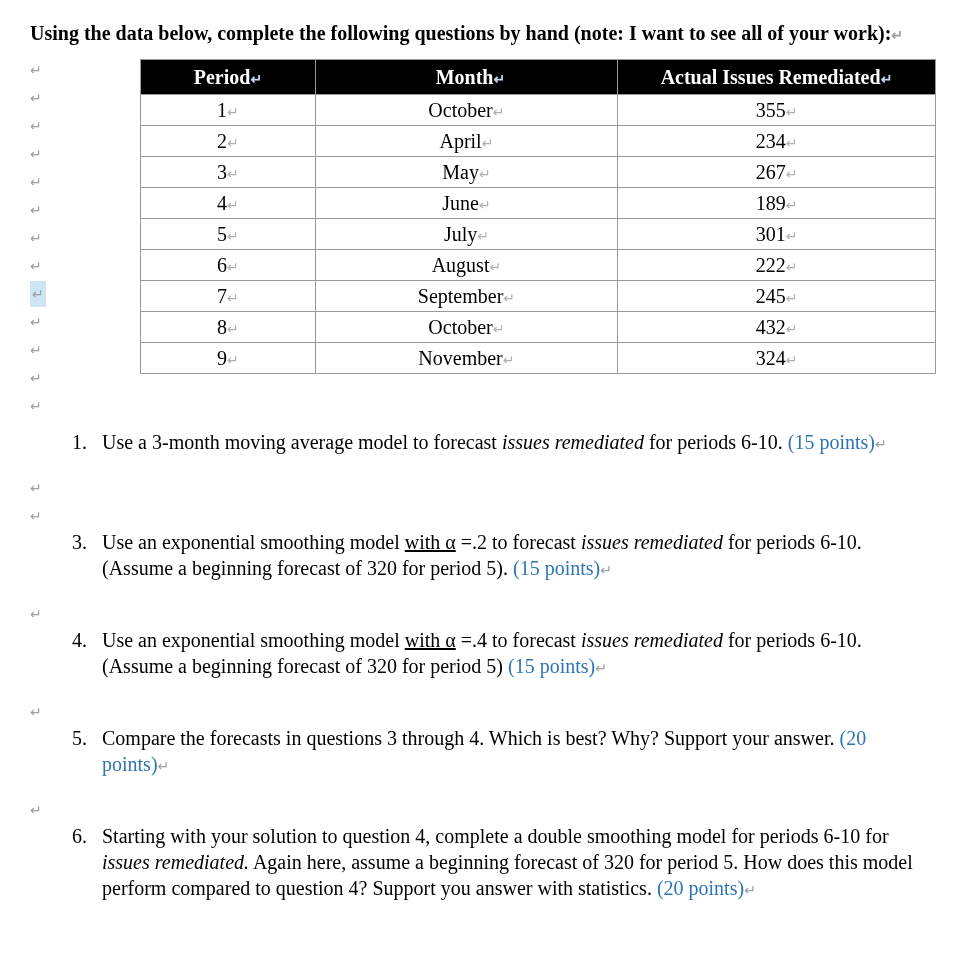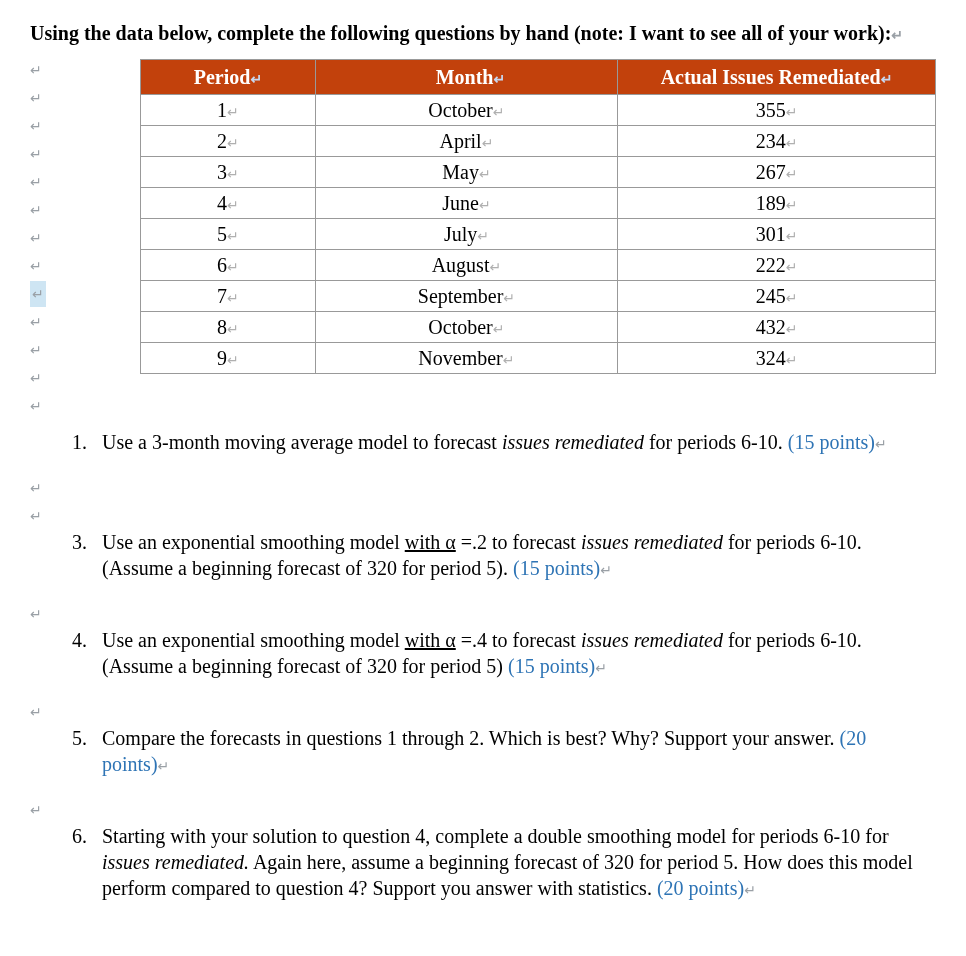--- a/index.html
+++ b/index.html
@@ -35,21 +35,21 @@
     padding: 0 2px;
   }
   .content-wrap {
     position: relative;
   }
   table {
     border-collapse: collapse;
     width: 100%;
   }
   th {
-    background: #c2410c;
+    background: #000000;
     color: #fff;
     font-weight: bold;
     padding: 4px 8px;
     border: 1px solid #999;
     text-align: center;
     font-size: 20px;
   }
   td {
     border: 1px solid #999;
     padding: 2px 8px;
@@ -185,21 +185,21 @@
 
 <ol start="4">
   <li>
     <span>Use an exponential smoothing model </span><span class="underline">with  α</span><span> =.4 to forecast </span><span class="italic">issues remediated</span><span> for periods 6-10.  (Assume a beginning forecast of 320 for period 5) </span><span class="points">(15 points)</span><span class="pilcrow">↵</span>
   </li>
 </ol>
 <div class="mark-cell"><span class="para-mark">↵</span></div>
 
 <ol start="5">
   <li>
-    <span>Compare the forecasts in questions 1 through 2.  Which is best?  Why?  Support your answer. </span><span class="points">(20 points)</span><span class="pilcrow">↵</span>
+    <span>Compare the forecasts in questions 3 through 4.  Which is best?  Why?  Support your answer. </span><span class="points">(20 points)</span><span class="pilcrow">↵</span>
   </li>
 </ol>
 <div class="mark-cell"><span class="para-mark">↵</span></div>
 
 <ol start="6">
   <li>
     <span>Starting with your solution to question 4, complete a double smoothing model for periods 6-10 for </span><span class="italic">issues remediated.</span><span>  Again here, assume a beginning forecast of 320 for period 5.  How does this model perform compared to question 4?  Support you answer with statistics. </span><span class="points">(20 points)</span><span class="pilcrow">↵</span>
   </li>
 </ol>
 

